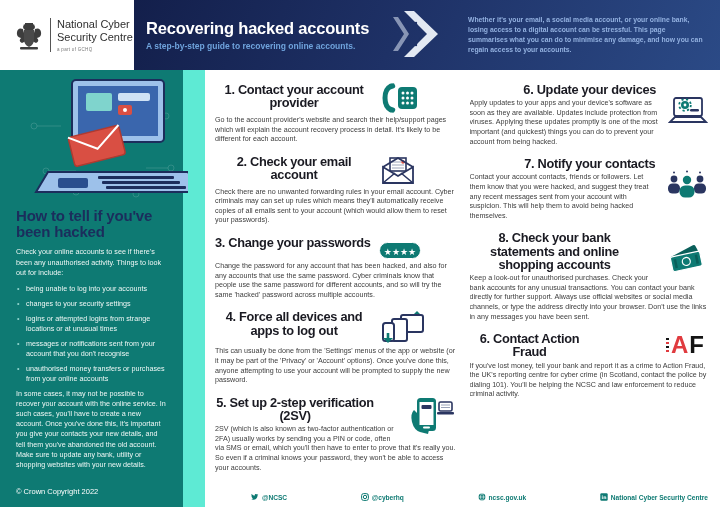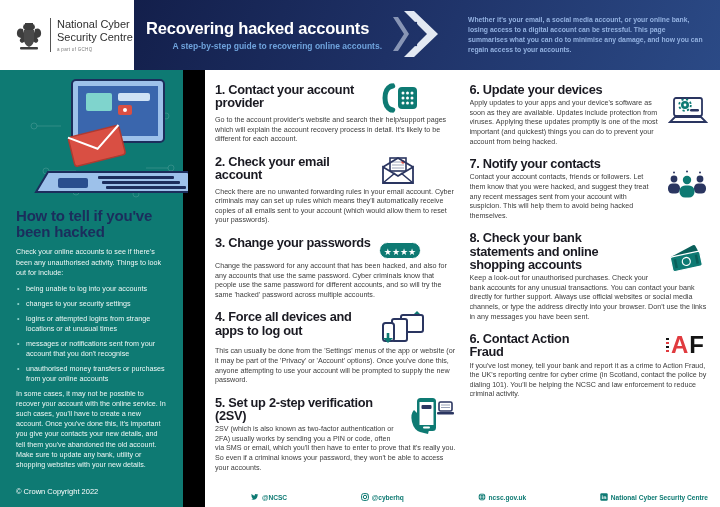--- a/index.html
+++ b/index.html
@@ -1,48 +1,48 @@
 <!DOCTYPE html>
 <html><head>
 <meta charset="utf-8">
 <style>
   * { margin:0; padding:0; box-sizing:border-box; }
   body { font-family:"Liberation Sans", sans-serif; background:#888; }
-  .page { position:relative; width:720px; height:507px; background:#000000; overflow:hidden; }
+  .page { position:relative; width:720px; height:507px; background:#5eead4; overflow:hidden; }
 
   
   .header { position:absolute; top:0; left:0; width:720px; height:70px; display:flex; }
   .logo-area { width:150px; background:#fff; display:flex; align-items:center; padding-left:14px; gap:6px; }
   .crest { flex:0 0 auto; }
   .logo-text { border-left:1.5px solid #555; padding-left:6px; color:#2f2f2f; font-size:11px; line-height:1.2; font-weight:500; }
   .logo-tagline { font-size:4.5px; color:#777; margin-top:3px; letter-spacing:.3px; }
   .header-main { flex:1; background:linear-gradient(115deg,#131f4b 0%, #1e3166 45%, #2b4a86 100%); display:flex; align-items:center; position:relative; }
   .title-block { padding-left:12px; width:248px; }
   .header-title { color:#fff; font-weight:800; font-size:16.5px; letter-spacing:-.2px; }
-  .header-subtitle { color:#6fa3dc; font-weight:700; font-size:8.5px; margin-top:3px;text-align:right; }
+  .header-subtitle { color:#6fa3dc; font-weight:700; font-size:8.5px; margin-top:3px; }
   .chevron-wrap { width:86px; display:flex; justify-content:center; }
   .header-intro { margin-left:auto; width:238px; margin-right:14px; color:#93b1e0; font-size:6.8px; line-height:1.45; font-weight:600; }
 
   
   .sidebar { position:absolute; top:70px; left:0; width:183px; height:437px; background:#0e7a73; color:#fff; padding:4px 16px 0 16px; }
   .laptop-illo { display:block; margin:2px auto 0 auto; }
   .sidebar-heading { color:#1b2d5c; font-size:15px; font-weight:800; line-height:1.08; margin-top:4px; letter-spacing:-.2px; }
   .sidebar-intro { font-size:7.2px; line-height:1.42; margin-top:7px; color:#eef7f5; }
   .sidebar-list { list-style:none; margin-top:6px; }
   .sidebar-list li { position:relative; padding-left:10px; font-size:7.2px; line-height:1.38; margin-bottom:5px; color:#eef7f5; }
   .sidebar-list li::before { content:"•"; position:absolute; left:1px; top:0; color:#8fd4cc; }
   .sidebar-outro { font-size:7.2px; line-height:1.42; margin-top:0; color:#eef7f5; }
   .copyright { position:absolute; bottom:11px; left:16px; font-size:7.5px; font-weight:400; color:#fff; }
 
   
   .main { position:absolute; top:70px; left:205px; width:515px; height:437px; background:#fff; padding:13px 10px 0 10px; display:flex; gap:14px; }
   .col { width:50%; }
   .step { margin-bottom:10px; overflow:hidden; }
   .step-head { display:flex; align-items:flex-start; gap:8px; }
-  .step-title { font-weight:800; color:#1a1a22; font-size:12.8px; line-height:1.04; letter-spacing:-.3px; }
+  .step-title { font-weight:800; color:#1a1a22; font-size:12.8px; line-height:1.04; letter-spacing:-.3px;text-align:center; }
   .step-head .step-title { max-width:158px; }
   .step-body { font-size:7.15px; color:#3c3c3c; line-height:1.34; margin-top:3px; font-weight:500; }
   .icon-right { float:right; margin:0 2px 3px 7px; }
   .af-logo { float:right; display:flex; align-items:center; gap:2px; margin:2px 6px 3px 7px; }
   .af-dots { display:flex; flex-direction:column; gap:1.5px; }
   .af-dots i { width:2.5px; height:2.5px; display:block; }
   .af-a { color:#e03b3f; font-weight:900; font-size:24px; line-height:.9; letter-spacing:-1px; }
   .af-f { color:#141414; font-weight:900; font-size:24px; line-height:.9; }
 
   

